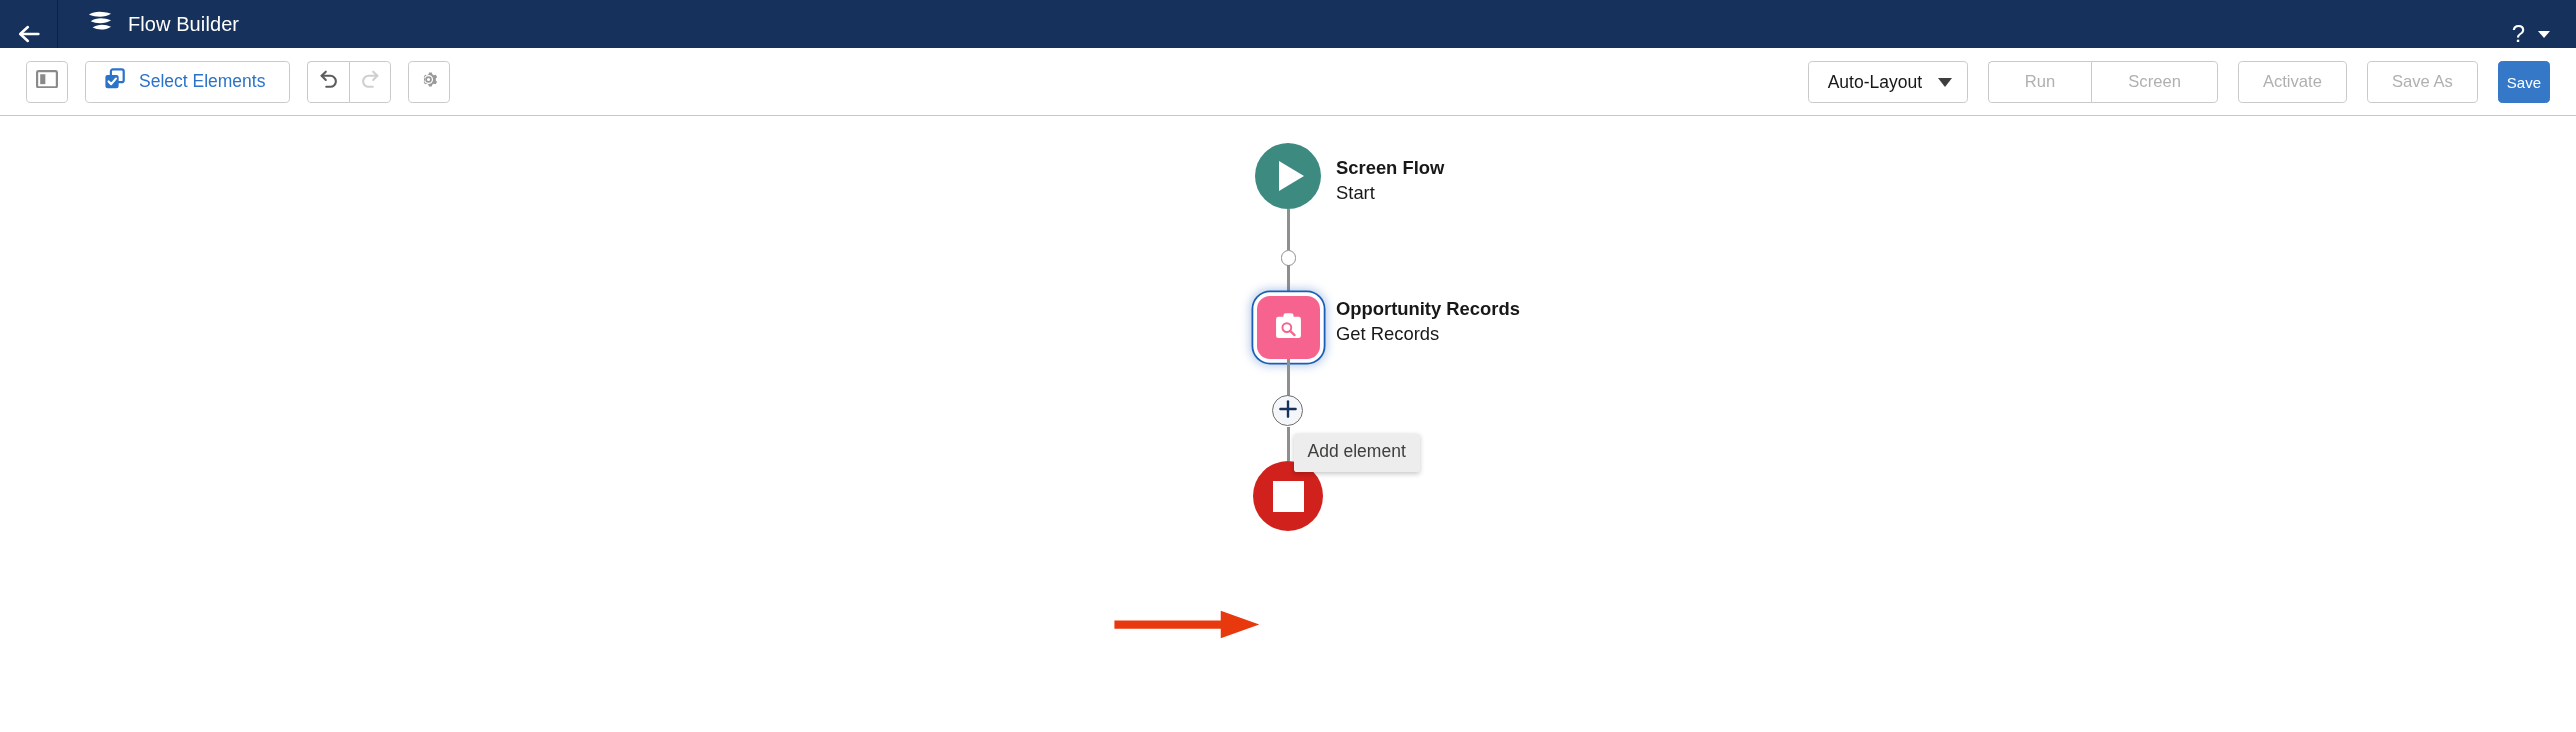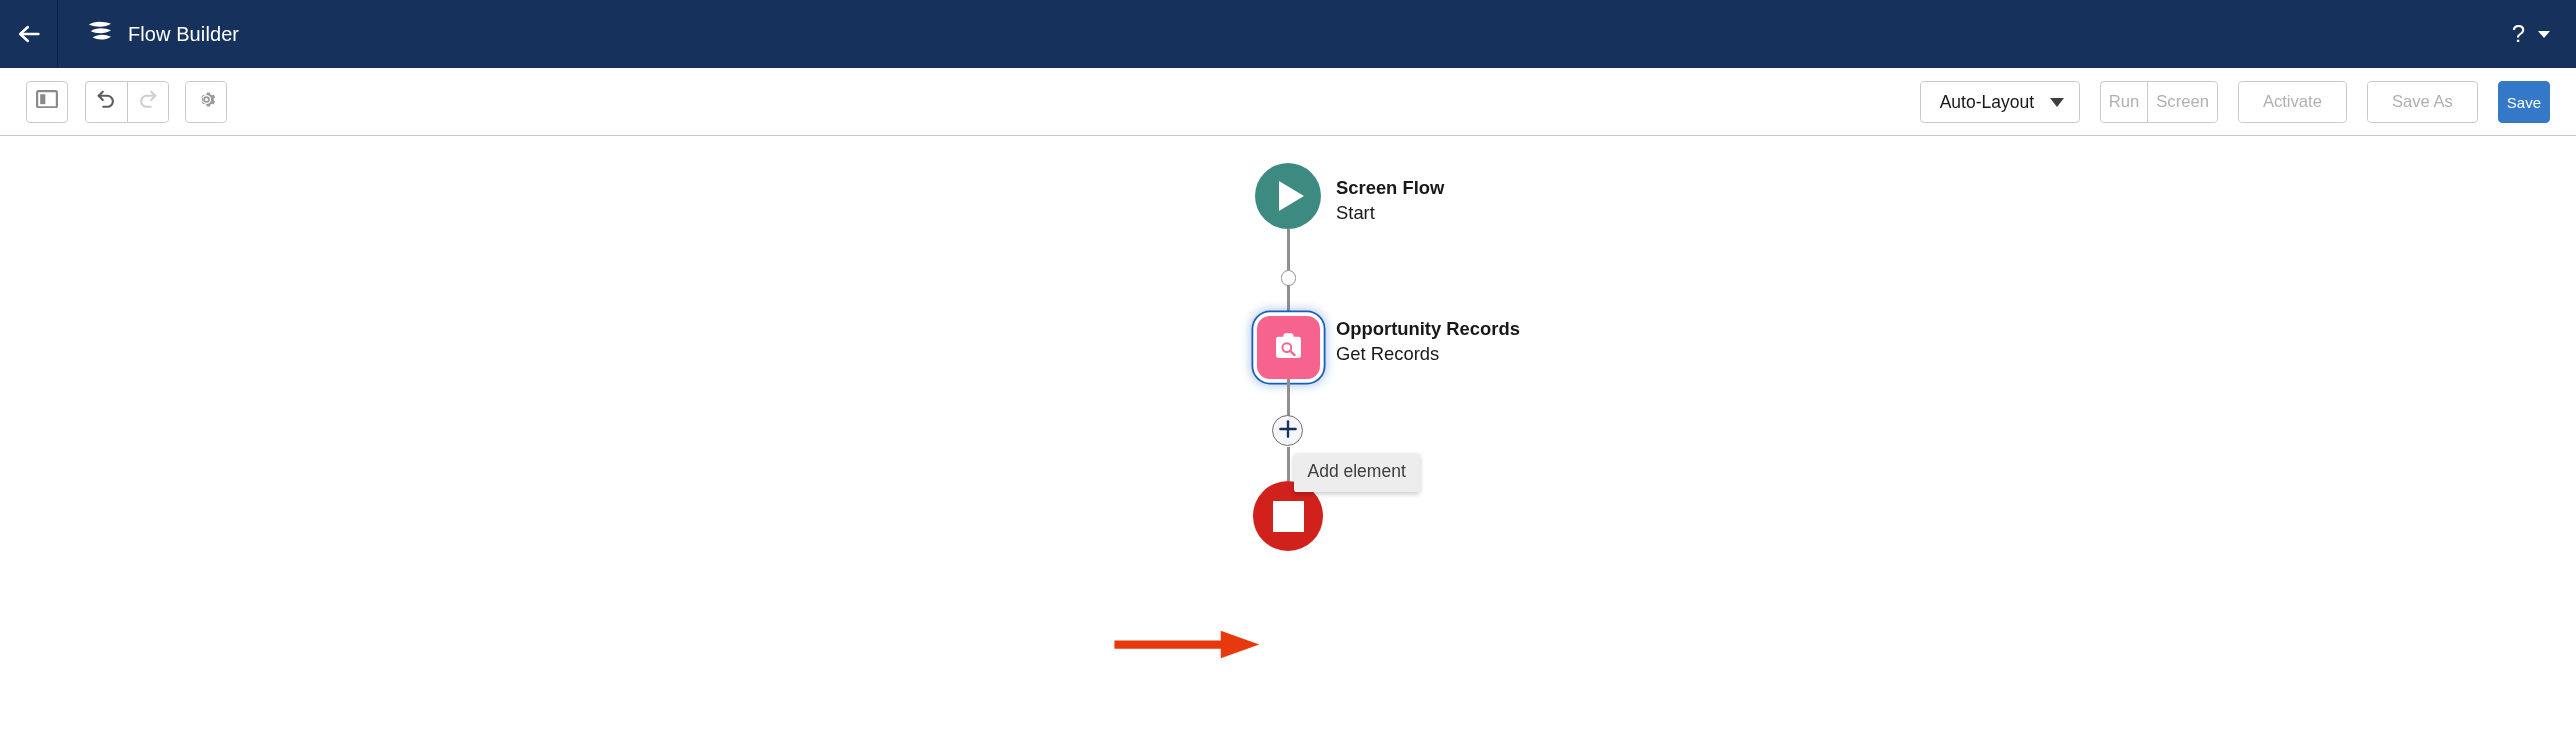--- a/index.html
+++ b/index.html
@@ -7,24 +7,23 @@
     margin: 0; padding: 0;
     width: 2576px; height: 732px;
     overflow: hidden;
     background: #ffffff;
     font-family: "Liberation Sans", sans-serif;
   }
 
   
   .header {
     position: relative;
-    height: 68px;
+    height: 48px;
     background: #16325c;
     display: flex;
-    align-items: center;
   }
   .header-back {
     width: 57px; height: 68px;
     display: flex; align-items: center; justify-content: center;
     cursor: pointer;
   }
   .header-back svg { display: block; }
   .header-divider {
     width: 0.9px; height: 68px;
     background: #0c2146;
@@ -134,21 +133,21 @@
     color: #b0b0b0;
     cursor: default;
   }
   .btn-save {
     background: #3578c8;
     border-color: #3578c8;
     color: #ffffff;
     font-size: 15px;
     padding: 0 8px;
   }
-  .btn-run-group .btn { padding: 0 8px; }
+  .btn-run-group .btn { padding: 0 36px; }
   .btn-actgrp { padding: 16px 24px; }
 
   
   .canvas {
     position: relative;
     height: 595px;
     background: #ffffff;
     overflow: hidden;
   }
   .flow-col {
@@ -300,20 +299,30 @@
 
     <div class="btn btn-icononly">
       <span>
         <svg width="22" height="18.4" viewBox="0 0 24 20">
           <rect x="1.2" y="1.2" width="21.6" height="17.6" rx="1.5" fill="none" stroke="#8a8a8a" stroke-width="2.4"></rect>
           <rect x="4.6" y="4.6" width="5.6" height="10.8" fill="#8a8a8a"></rect>
         </svg>
       </span>
     </div>
 
+    <div class="btn btn-select-elements">
+      <span>
+        <svg width="22" height="22" viewBox="0 0 24 24">
+          <rect x="7.5" y="1.5" width="14" height="14" rx="2.2" fill="none" stroke="#2a73c9" stroke-width="2.4"></rect>
+          <rect x="1.5" y="7.5" width="14.5" height="14.5" rx="2.4" fill="#2a73c9"></rect>
+          <polyline points="5 14.7 7.8 17.6 13 11.6" fill="none" stroke="#ffffff" stroke-width="2.4" stroke-linecap="round" stroke-linejoin="round"></polyline>
+        </svg>
+      </span>
+      <span>Select Elements</span>
+    </div>
 
     <div class="btn-group">
       <div class="btn btn-icononly">
         <span>
           <svg width="22" height="22" viewBox="0 0 24 24" fill="none" stroke="#5c5c5c" stroke-width="2.3" stroke-linecap="round" stroke-linejoin="round">
             <polyline points="8.5 4 4 8.5 8.5 13"></polyline>
             <path d="M4 8.5h9.5a6 6 0 0 1 0 12H9"></path>
           </svg>
         </span>
       </div>

